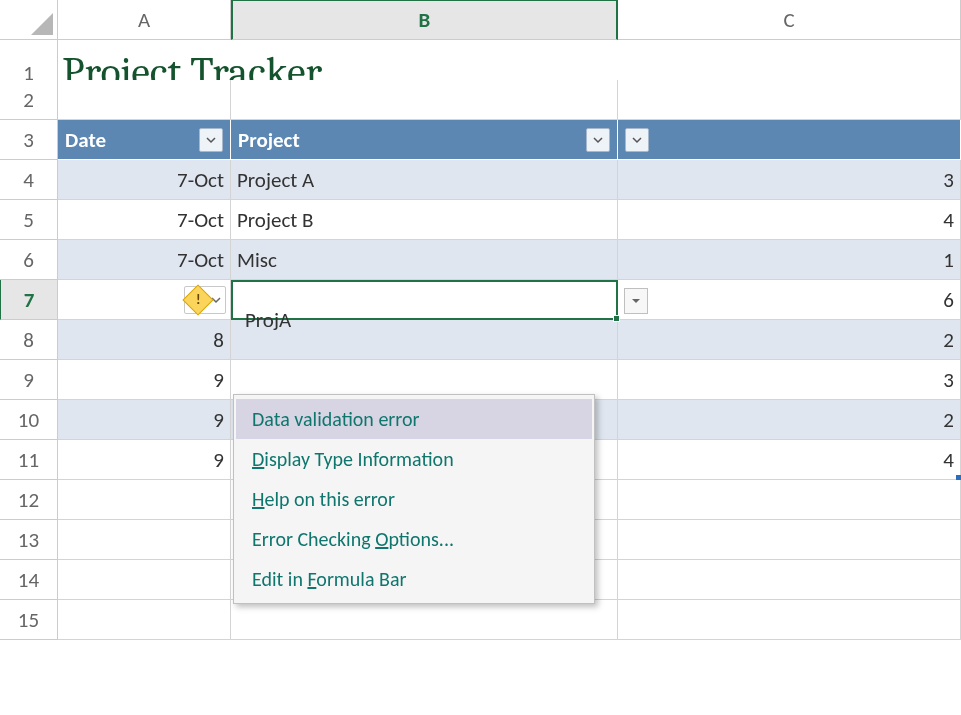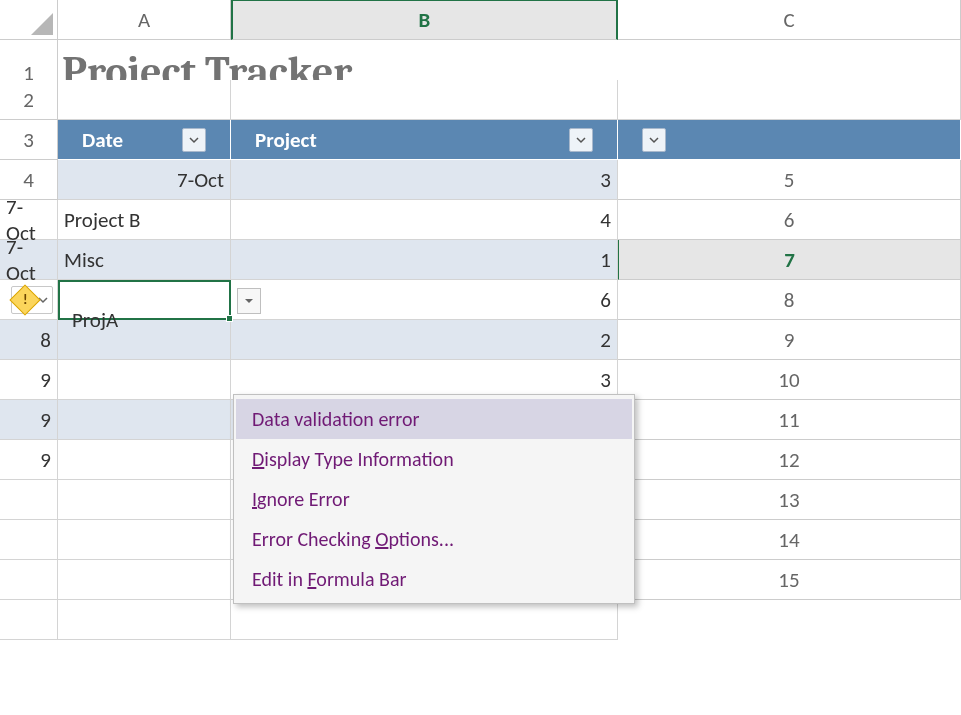--- a/index.html
+++ b/index.html
@@ -67,33 +67,32 @@
     display: flex;
     align-items: center;
     padding: 4px 6px;
     position: relative;
     background: #fff;
   }
   .tall { height: 66px; }
   .title-cell {
     font-family: "Cambria", "Times New Roman", serif;
     font-size: 42px;
-    color: #737373;
+    color: #14532d;
     padding-left: 4px;
     border-right: 1px solid #d4d4d4;
-    font-weight: bold;
   }
   .title-wrap { grid-column: 2 / span 3; border-bottom: 1px solid #d4d4d4; display:flex; align-items:center; }
   .thead {
     background: #5b87b2;
     color: #fff;
     font-weight: bold;
     border-right: 1px solid #fff;
     border-bottom: 1px solid #fff;
-    padding: 0 24px;
+    padding: 0 7px;
     display: flex;
     align-items: center;
     justify-content: space-between;
   }
   .filter-btn {
     width: 24px; height: 24px;
     background: #eef3f8;
     border: 1px solid #a8b8cc;
     display: flex; align-items: center; justify-content: center;
     border-radius: 2px;
@@ -155,28 +154,28 @@
     transform: rotate(-45deg);
     color: #6b4500;
     font-weight: bold;
     font-size: 14px;
     line-height: 1;
   }
   .menu {
     position: absolute;
     left: 233px;
     top: 394px;
-    width: 402px;
+    width: 362px;
     background: #f5f5f5;
     border: 1px solid #c0c0c0;
     box-shadow: 3px 3px 6px rgba(0,0,0,0.25);
     z-index: 10;
     padding: 4px 2px;
     font-size: 20px;
-    color: #701a75;
+    color: #0f766e;
   }
   .menu-item {
     padding: 8px 16px;
     cursor: default;
   }
   .menu-item.hover {
     background: #d7d5e4;
   }
   .u { text-decoration: underline; }
 </style>
@@ -220,20 +219,21 @@
   <div class="thead">
     <span class="filter-btn">
       <svg viewBox="0 0 10 10">
           <path d="M1 3 L5 7 L9 3" fill="none" stroke="#555" stroke-width="1.5"></path>
         </svg>
     </span>
   </div>
 
   <div class="rowhdr">4</div>
   <div class="cell band ralign">7-Oct</div>
+  <div class="cell band">Project A</div>
   <div class="cell band ralign">3</div>
 
   <div class="rowhdr">5</div>
   <div class="cell ralign">7-Oct</div>
   <div class="cell">Project B</div>
   <div class="cell ralign">4</div>
 
   <div class="rowhdr">6</div>
   <div class="cell band ralign">7-Oct</div>
   <div class="cell band">Misc</div>
@@ -301,16 +301,16 @@
   <div class="rowhdr">15</div>
   <div class="cell"></div>
   <div class="cell"></div>
   <div class="cell"></div>
 
 </div>
 
 <div class="menu">
   <div class="menu-item hover">Data validation error</div>
   <div class="menu-item"><span class="u">D</span>isplay Type Information</div>
-  <div class="menu-item"><span class="u">I</span>gnore Error</div>
+  <div class="menu-item"><span class="u">H</span>elp on this error</div>
   <div class="menu-item">Error Checking <span class="u">O</span>ptions...</div>
   <div class="menu-item">Edit in <span class="u">F</span>ormula Bar</div>
 </div>
 
 </body></html>

